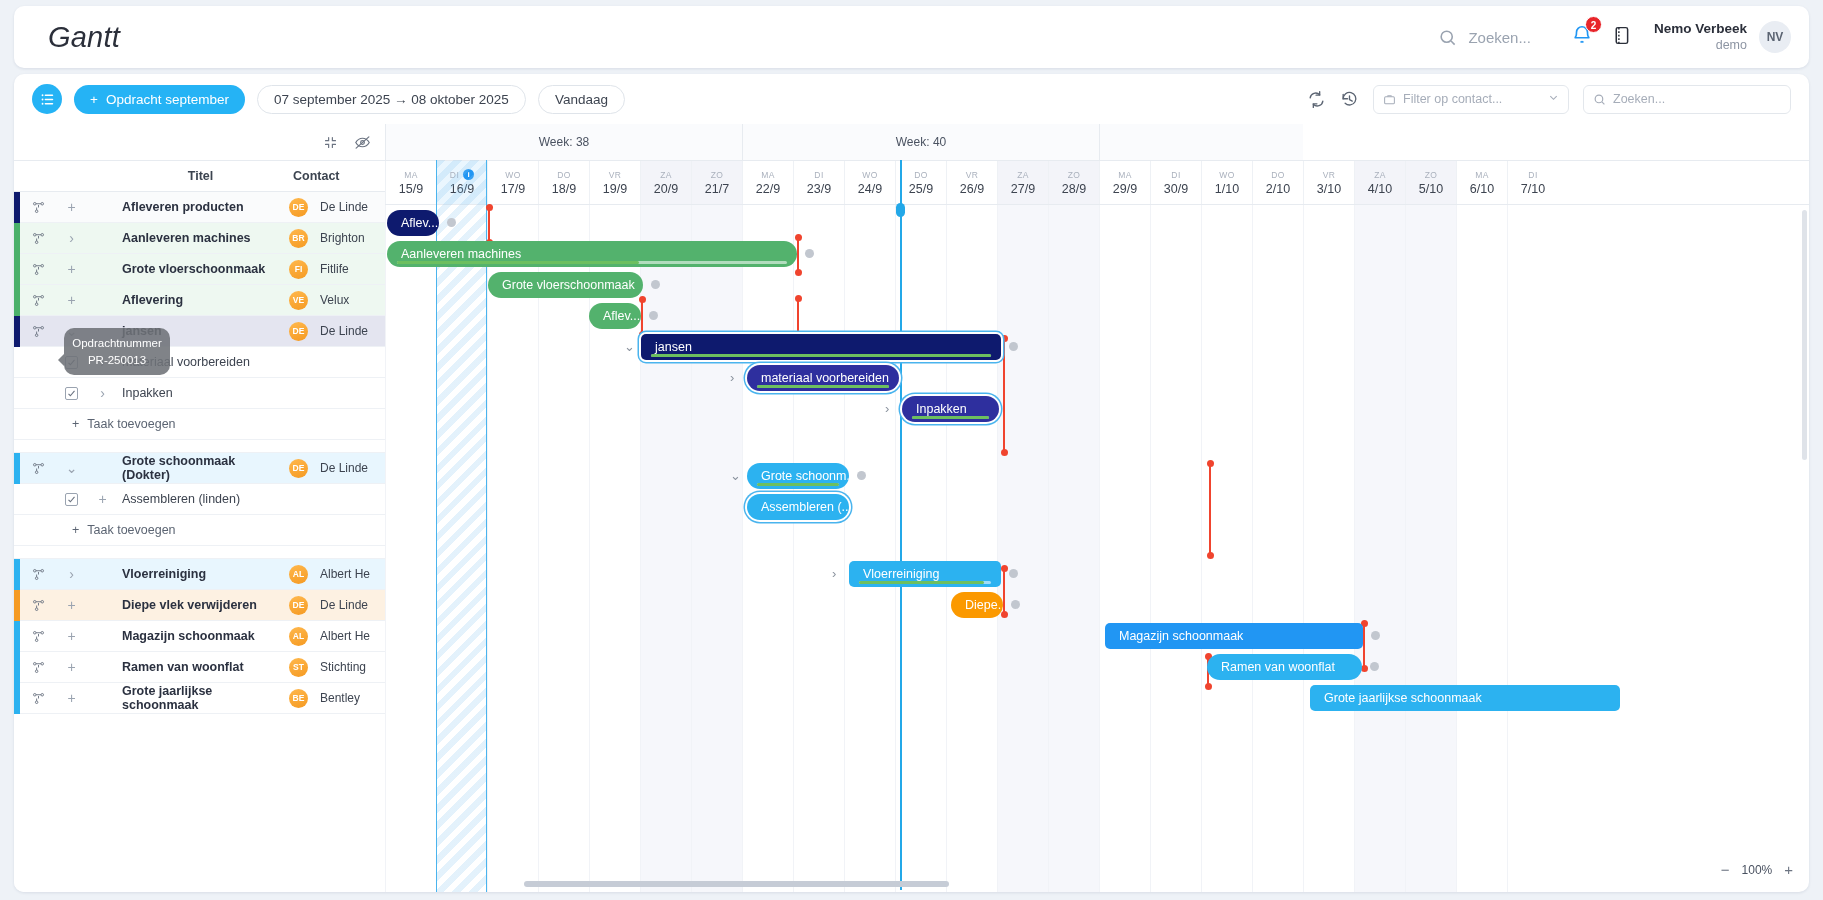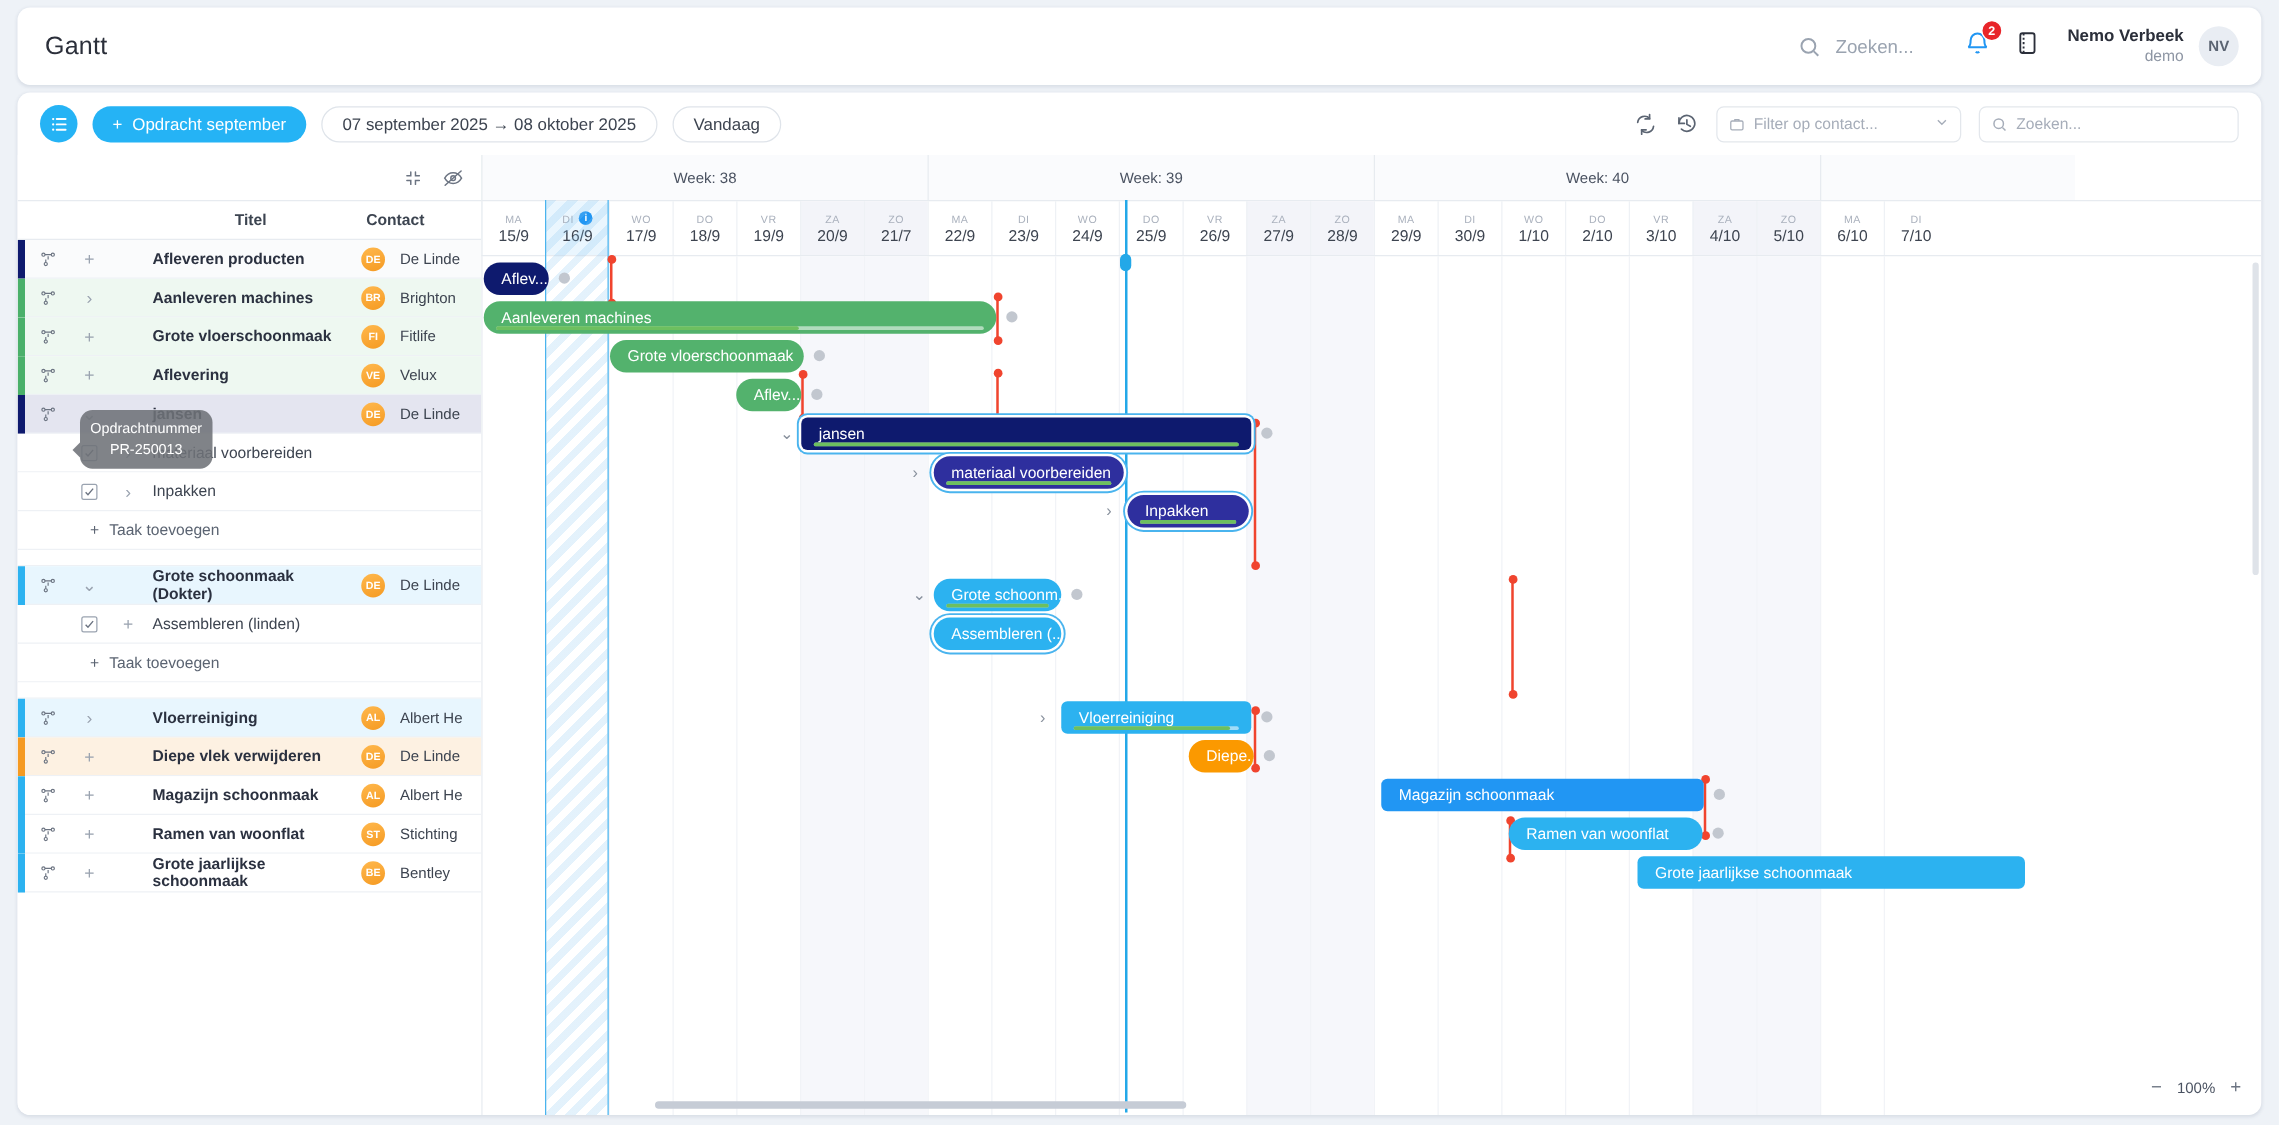--- a/index.html
+++ b/index.html
@@ -12,22 +12,23 @@
   .app { position: relative; width: 1823px; height: 900px; }
 
   
   .topbar {
     position: absolute; left: 14px; top: 6px; width: 1795px; height: 62px;
     background: #fff; border-radius: 10px;
     box-shadow: 0 1px 3px rgba(20,40,80,.10);
     display: flex; align-items: center;
   }
   .app-title {
-    font-size: 20px; color: #2b2f3a; font-weight: 400; margin-left: 22px;
+    font-size: 29px; color: #2b2f3a; font-weight: 400; margin-left: 34px;
     letter-spacing: .2px;
+    font-style: italic;
   }
   .topbar-right { margin-left: auto; display: flex; align-items: center; gap: 0; padding-right: 18px; }
   .top-search { display: flex; align-items: center; gap: 11px; margin-right: 40px; }
   .top-search .ph { font-size: 15px; color: #9aa3b0; }
   .bell-wrap { position: relative; margin-right: 18px; cursor: pointer; }
   .badge {
     position: absolute; top: -8px; right: -9px;
     background: #e8252a; color: #fff; font-size: 10px; font-weight: bold;
     border-radius: 9px; min-width: 17px; height: 17px; line-height: 17px;
     text-align: center; padding: 0 4px; border: 1.5px solid #fff;
@@ -659,21 +660,20 @@
       </div>
 
       <div class="tooltip">
         <div>Opdrachtnummer</div>
         <div>PR-250013</div>
       </div>
 
       <div class="timeline">
         <div class="tl-weeks" id="weeks-host">
             <div class="wk" style="width: 357px; flex: 0 0 auto;">Week: 38</div>
-            <div class="wk" style="width: 357px; flex: 0 0 auto;">Week: 39</div>
             <div class="wk" style="width: 357px; flex: 0 0 auto;">Week: 40</div>
             <div class="wk" style="width: 204px; flex: 0 0 auto;"></div>
           </div>
         <div class="tl-days" id="days-host">
             <div class="day">
               <div class="dwrow">
       <span class="dw">MA</span>
 
     </div>
     <span class="dd">15/9</span>

